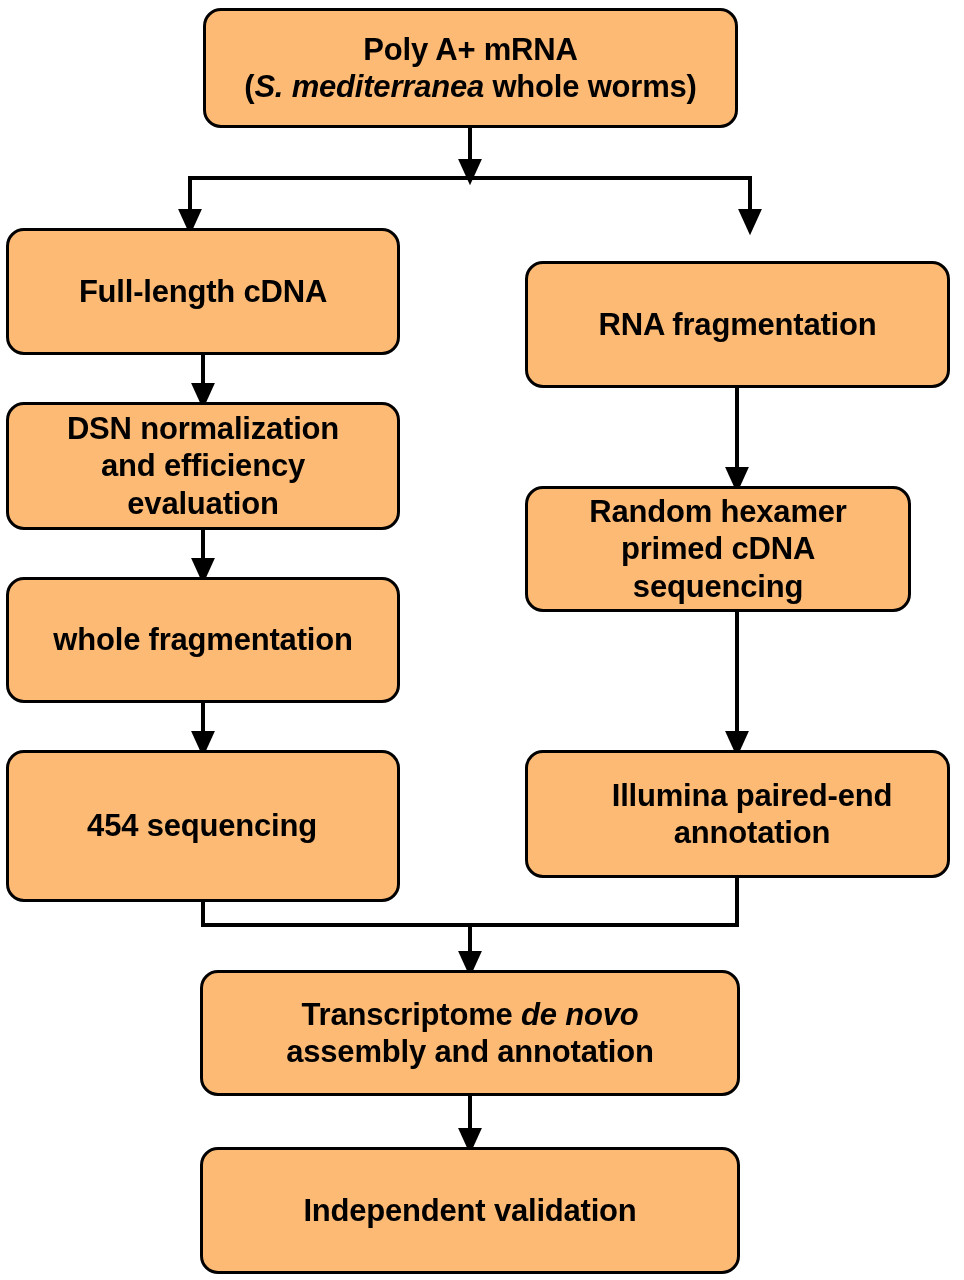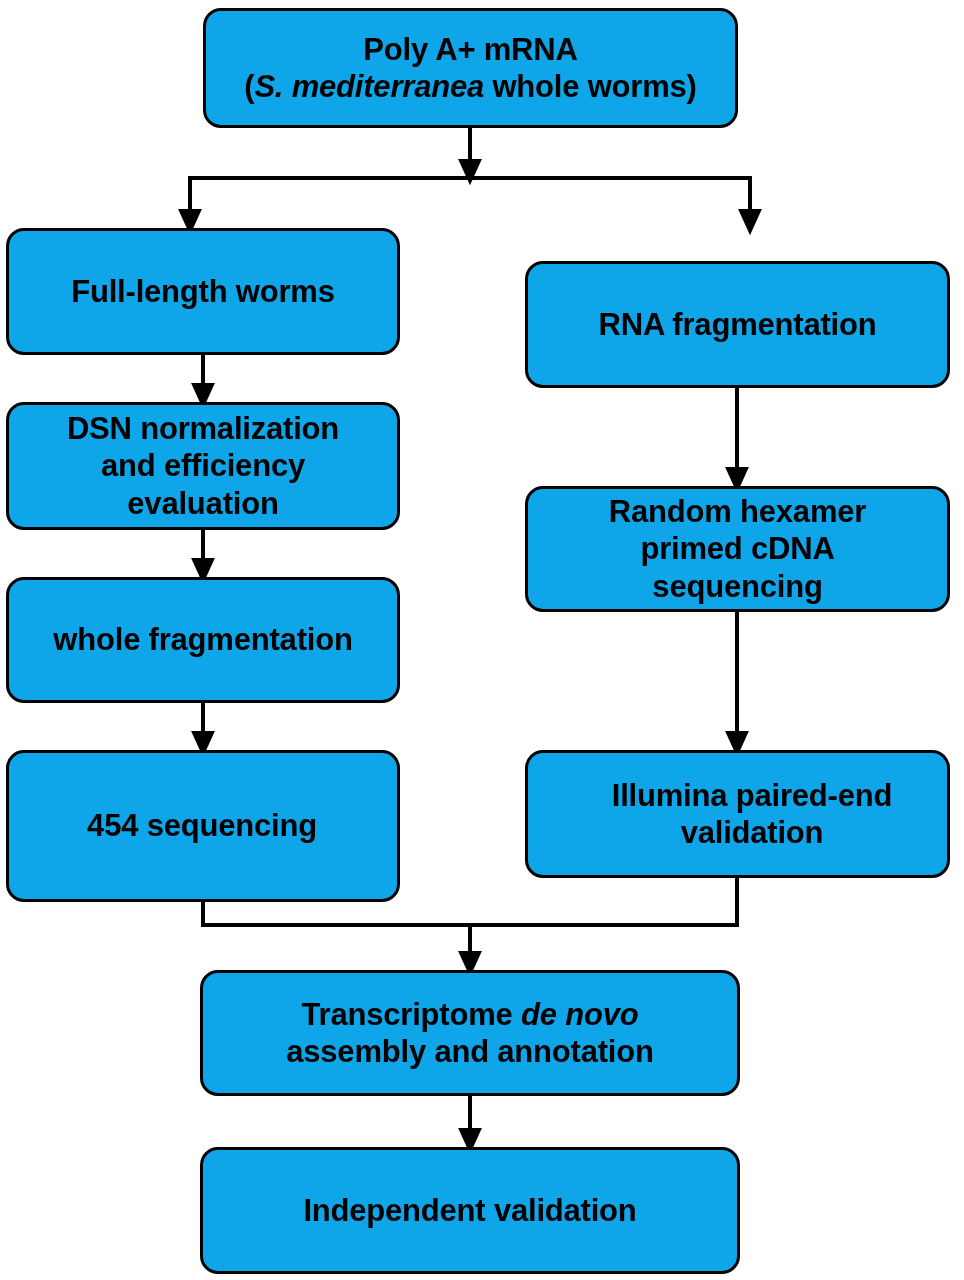--- a/index.html
+++ b/index.html
@@ -20,21 +20,21 @@
     left: 0;
     top: 0;
     width: 964px;
     height: 1280px;
   }
   .node {
     position: absolute;
     box-sizing: border-box;
     border: 3px solid #000000;
     border-radius: 18px;
-    background: #0ea5e9;
+    background: #fdba74;
     display: flex;
     align-items: center;
     justify-content: center;
     text-align: center;
     color: #000000;
     font-weight: bold;
     font-size: 31px;
     line-height: 1.20;
     padding: 4px 10px;
     letter-spacing: -0.2px;
@@ -91,39 +91,39 @@
 
   <div class="node" style="left:203px; top:8px; width:535px; height:120px;">
     <span class="node-label">
       <span>Poly A+ mRNA</span><br>
       <span>(</span><i>S. mediterranea</i><span> whole worms)</span>
     </span>
   </div>
 
   <div class="node" style="left:6px; top:228px; width:394px; height:127px;">
     <span class="node-label">
-      <span>Full-length worms</span><br>
+      <span>Full-length cDNA</span><br>
     </span>
   </div>
 
   <div class="node" style="left:525px; top:228px; width:425px; height:127px;margin-top:33px;">
     <span class="node-label">
       <span>RNA fragmentation</span>
     </span>
   </div>
 
   <div class="node" style="left:6px; top:402px; width:394px; height:128px;">
     <span class="node-label">
       <span>DSN normalization</span><br>
       <span>and efficiency</span><br>
       <span>evaluation</span>
     </span>
   </div>
 
-  <div class="node" style="left:525px; top:486px; width:425px; height:126px;text-align:center;">
+  <div class="node" style="left:525px; top:486px; width:386px; height:126px;text-align:center;">
     <span class="node-label">
       <span>Random hexamer</span><br>
       <span>primed cDNA</span><br>
       <span>sequencing</span>
     </span>
   </div>
 
   <div class="node" style="left:6px; top:577px; width:394px; height:126px;">
     <span class="node-label">
       <span>whole fragmentation</span>
@@ -132,21 +132,21 @@
 
   <div class="node" style="left:6px; top:750px; width:394px; height:152px;padding-left:8px;">
     <span class="node-label">
       <span>454 sequencing</span>
     </span>
   </div>
 
   <div class="node" style="left:525px; top:750px; width:425px; height:128px;padding-left:39px;">
     <span class="node-label">
       <span>Illumina paired-end</span><br>
-      <span>validation</span>
+      <span>annotation</span>
     </span>
   </div>
 
   <div class="node" style="left:200px; top:970px; width:540px; height:126px;">
     <span class="node-label">
       <span>Transcriptome </span><i>de novo</i><br>
       <span>assembly and annotation</span>
     </span>
   </div>
 

